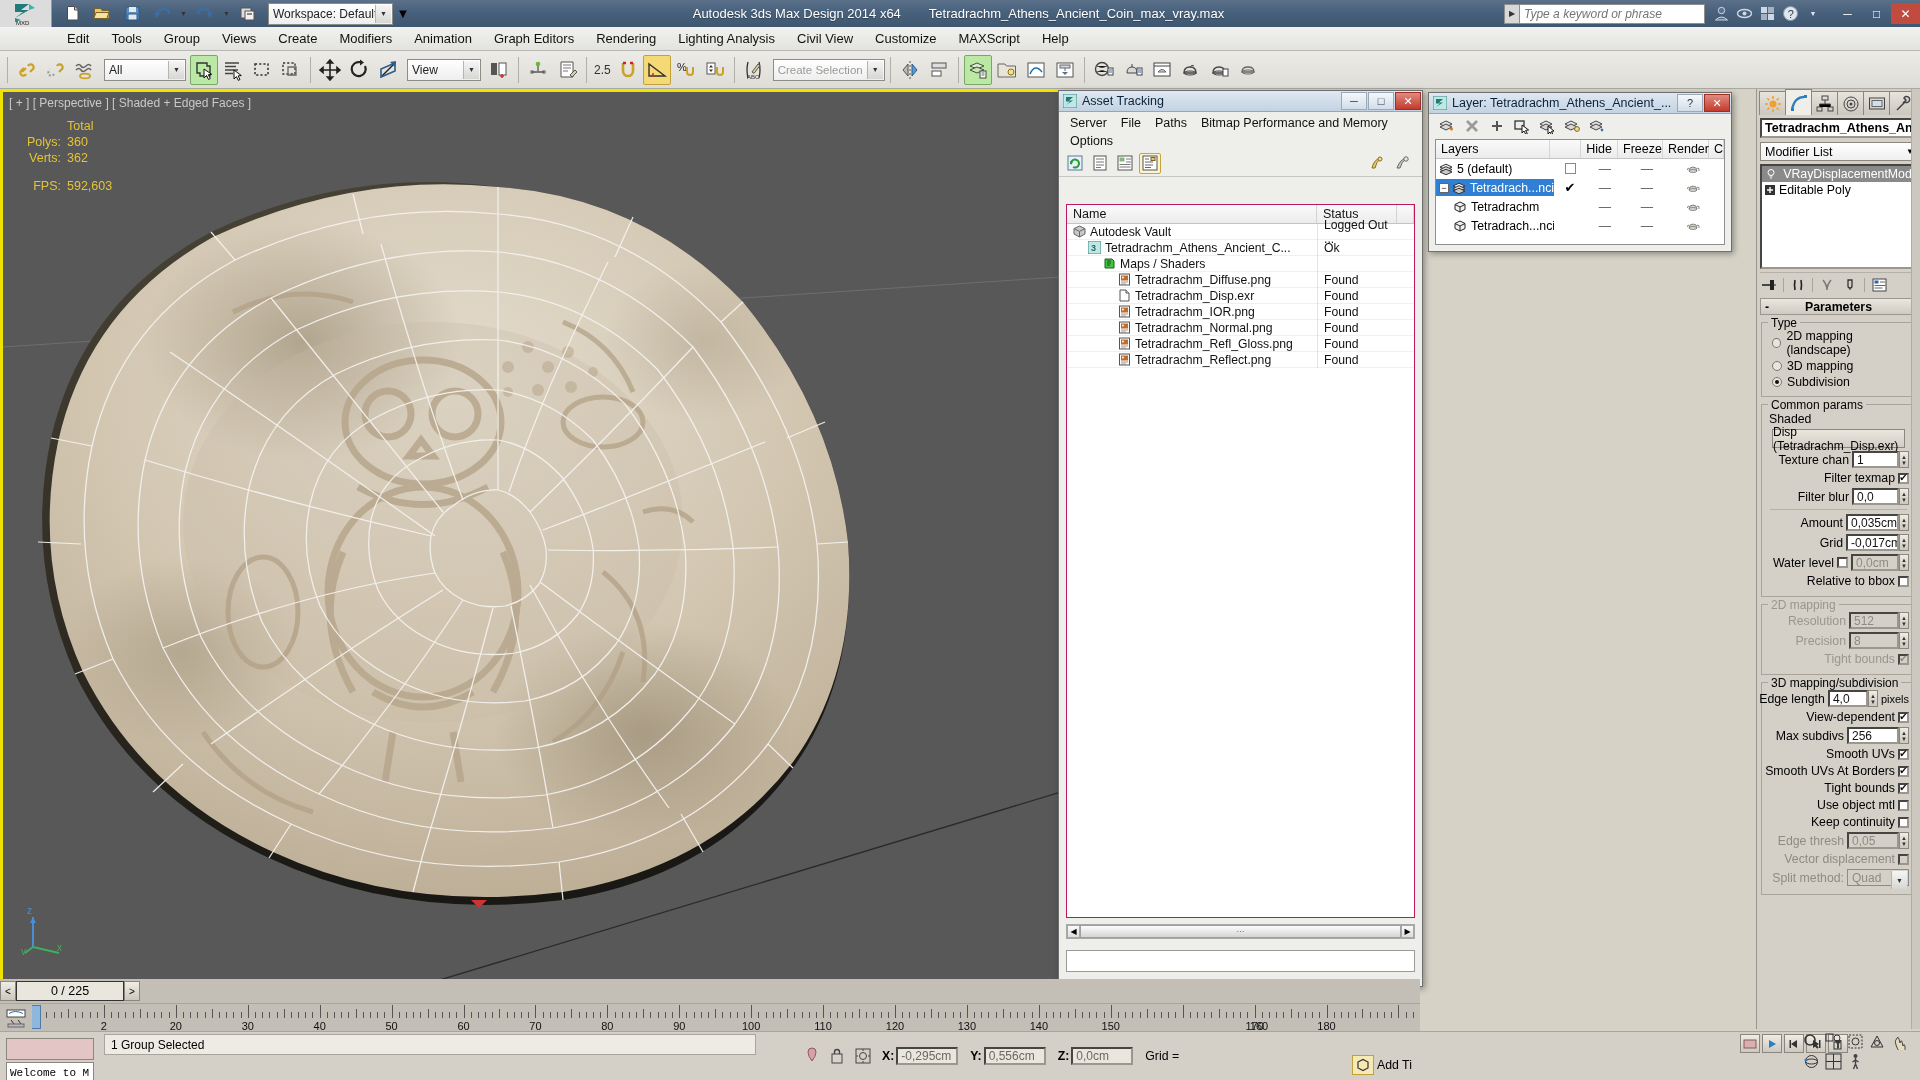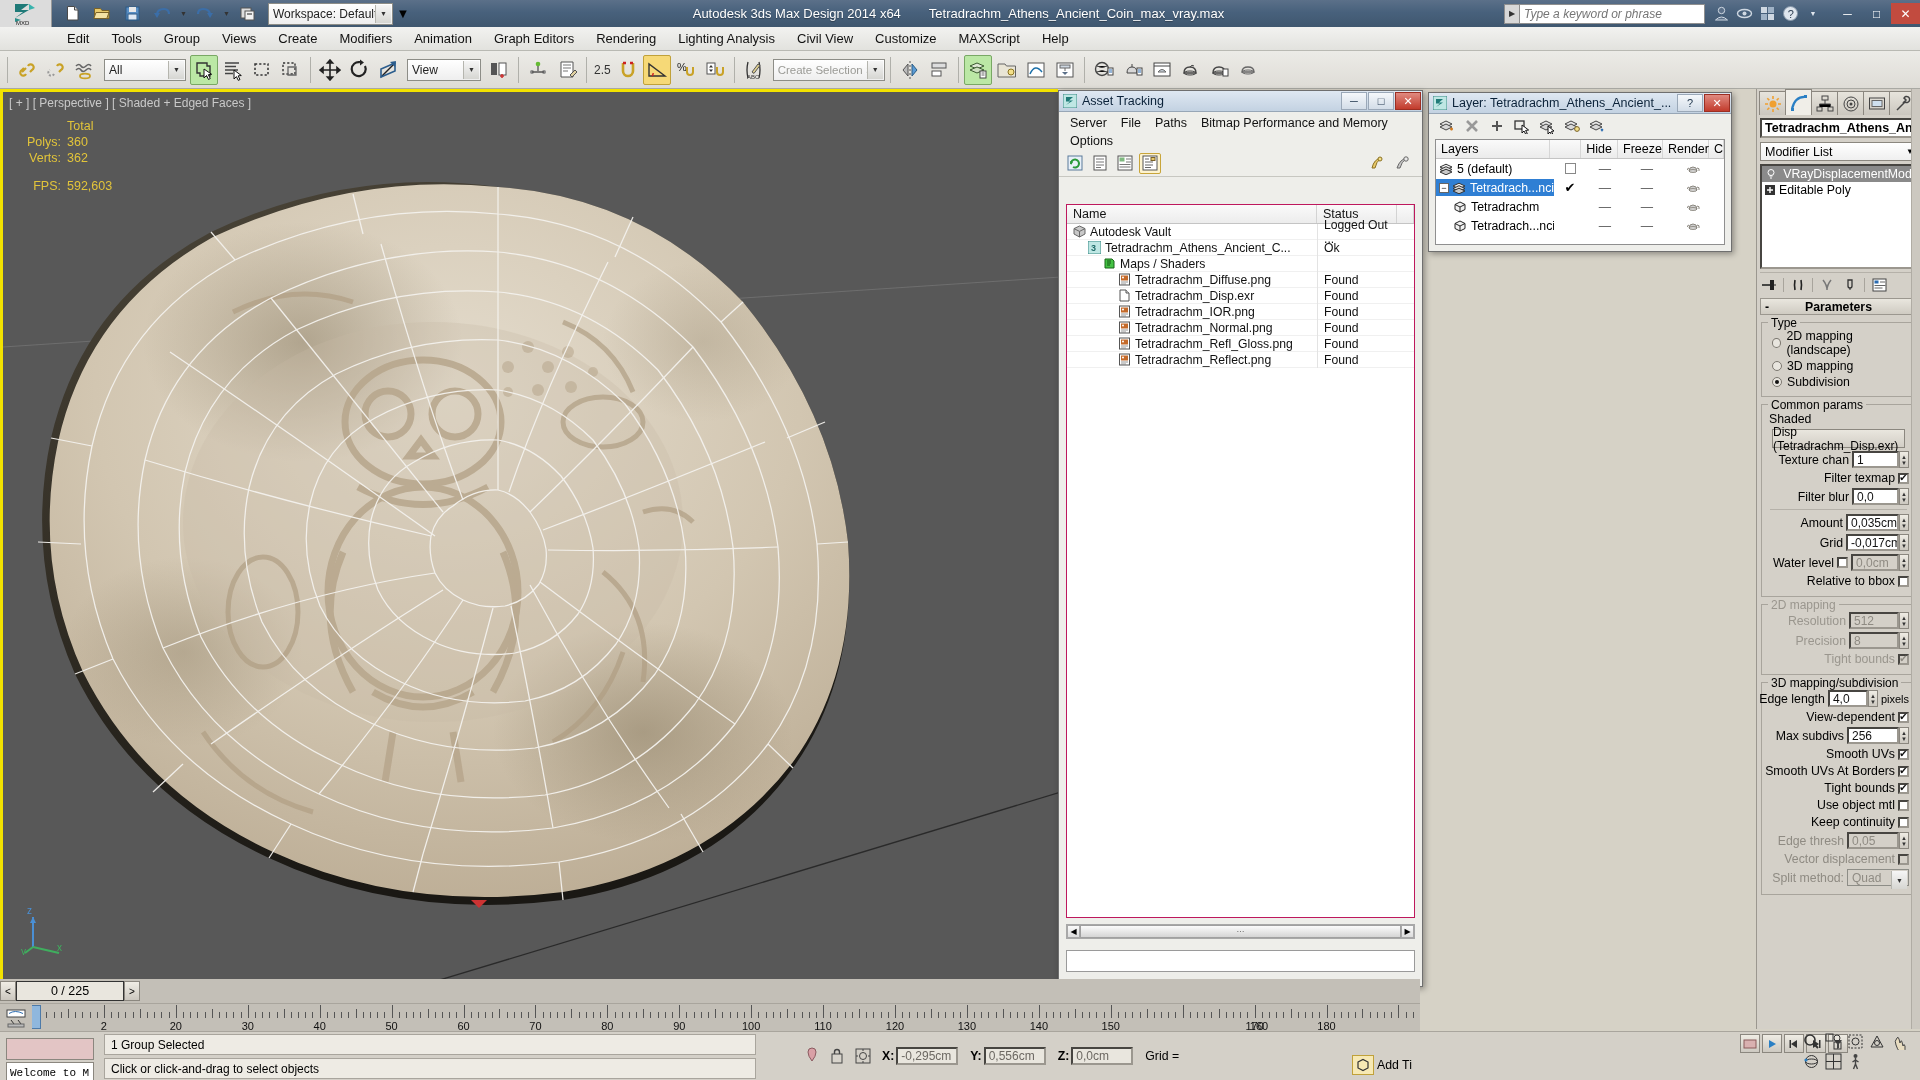--- a/index.html
+++ b/index.html
@@ -1760,21 +1760,20 @@
       </div>
   </div>
 
   <div class="statusbar">
     <div class="sb-mini">
       <div class="sb-swatch"></div>
       <div class="sb-listener">Welcome to M</div>
     </div>
     <div class="sb-prompts">
       <div class="sb-line">1 Group Selected</div>
-      <div class="sb-line" style="margin-top:3px">Click or click-and-drag to select objects</div>
     </div>
     <div class="sb-coords">
       <div style="width:34px"></div>
       <div>
         <svg width="16" height="20" viewBox="0 0 16 20">
             <path d="M8 2 a4 4 0 0 1 4 4 q0 4-4 9 q-4-5-4-9 a4 4 0 0 1 4-4z" fill="#d9a0a6" stroke="#8a5a60"></path>
           </svg>
       </div>
       <div style="margin-left:6px">
         <svg width="14" height="18" viewBox="0 0 14 18">

